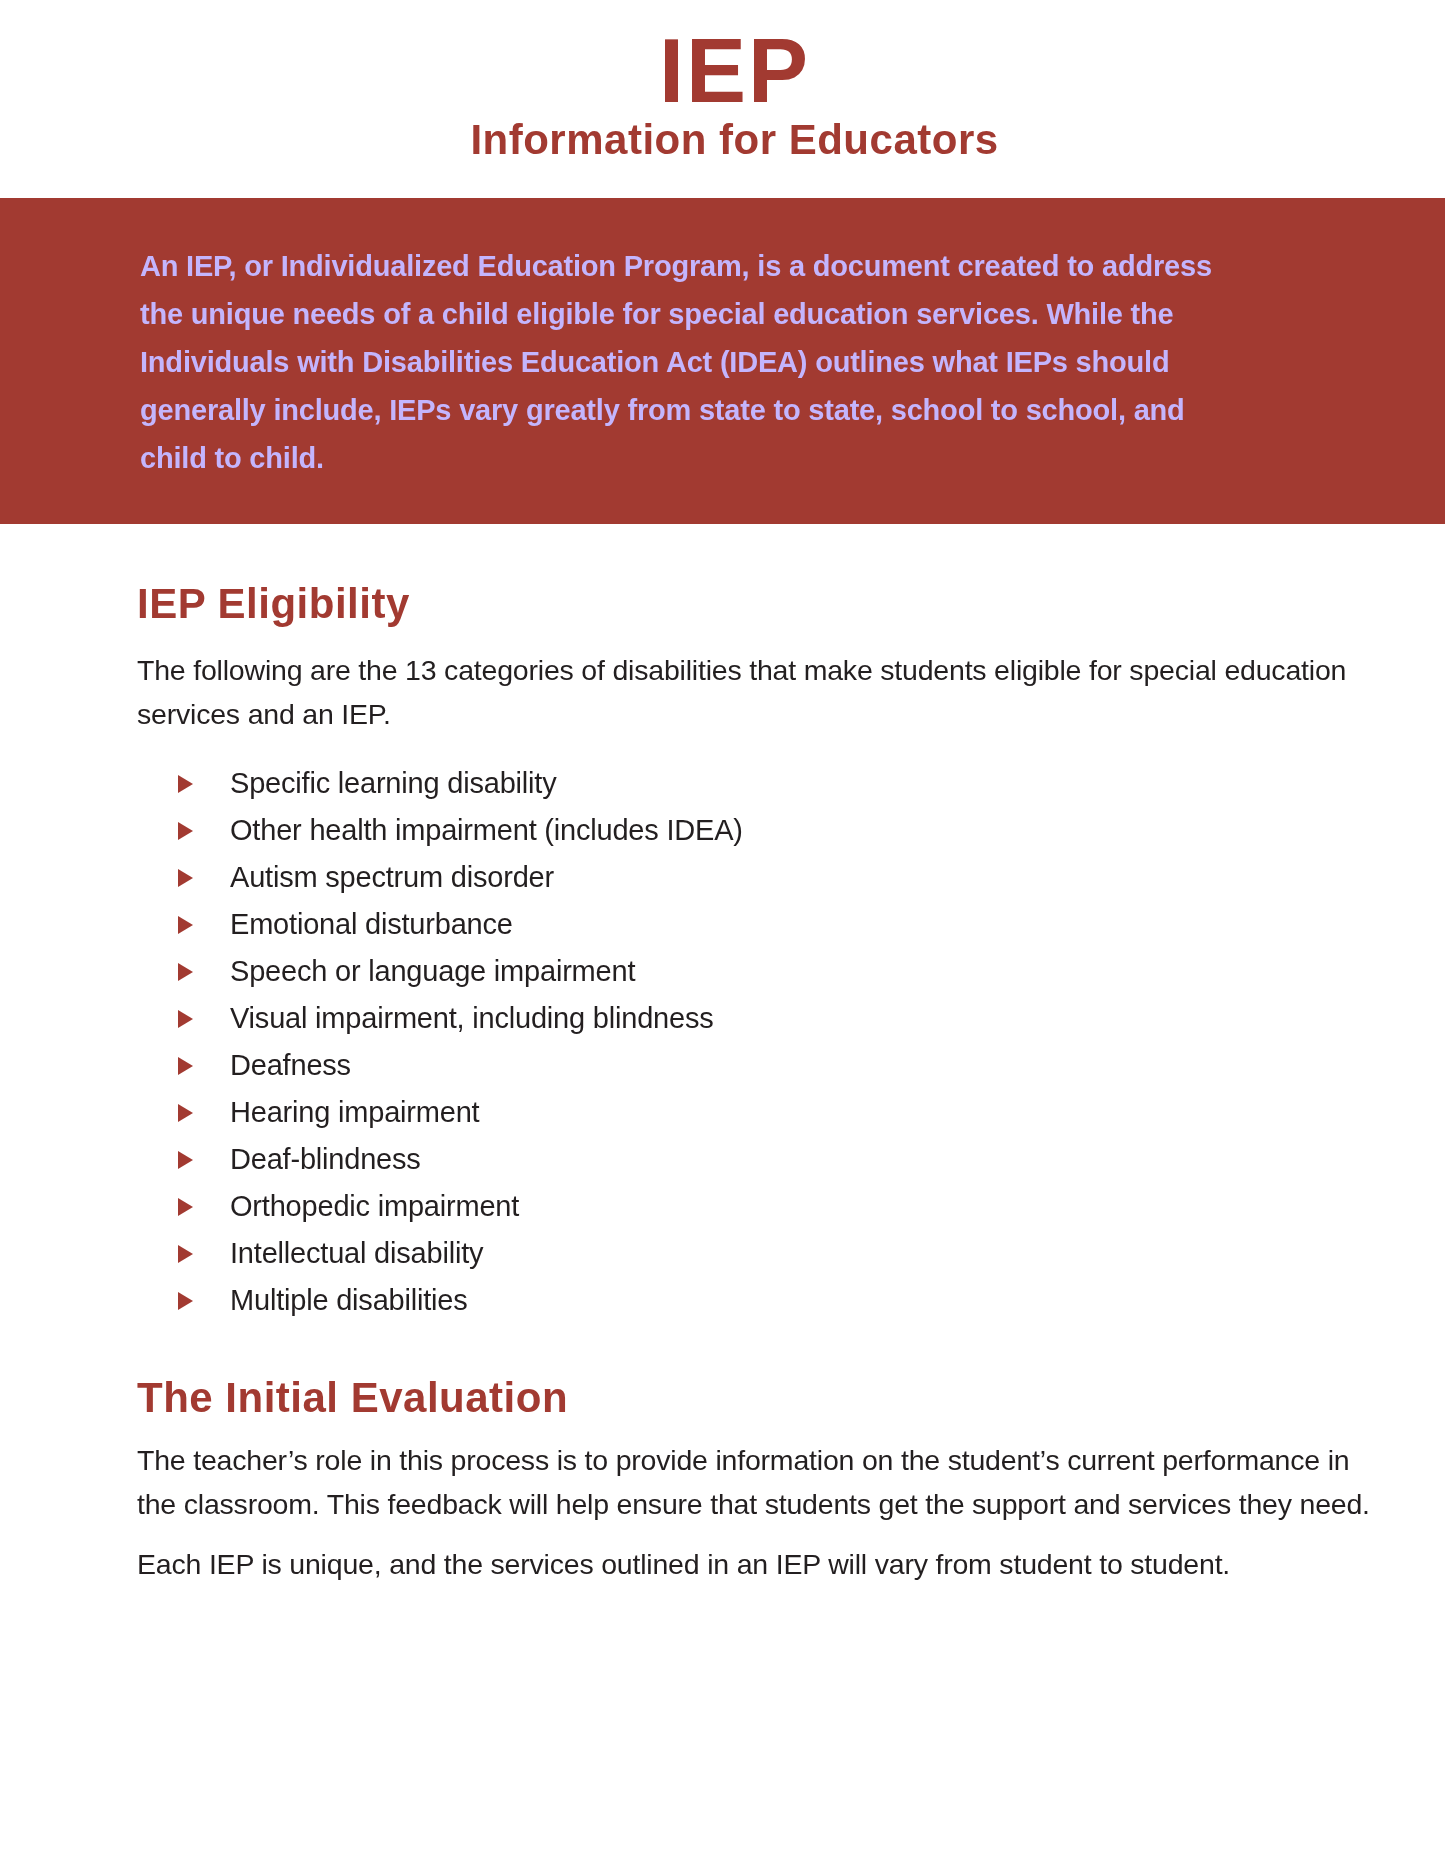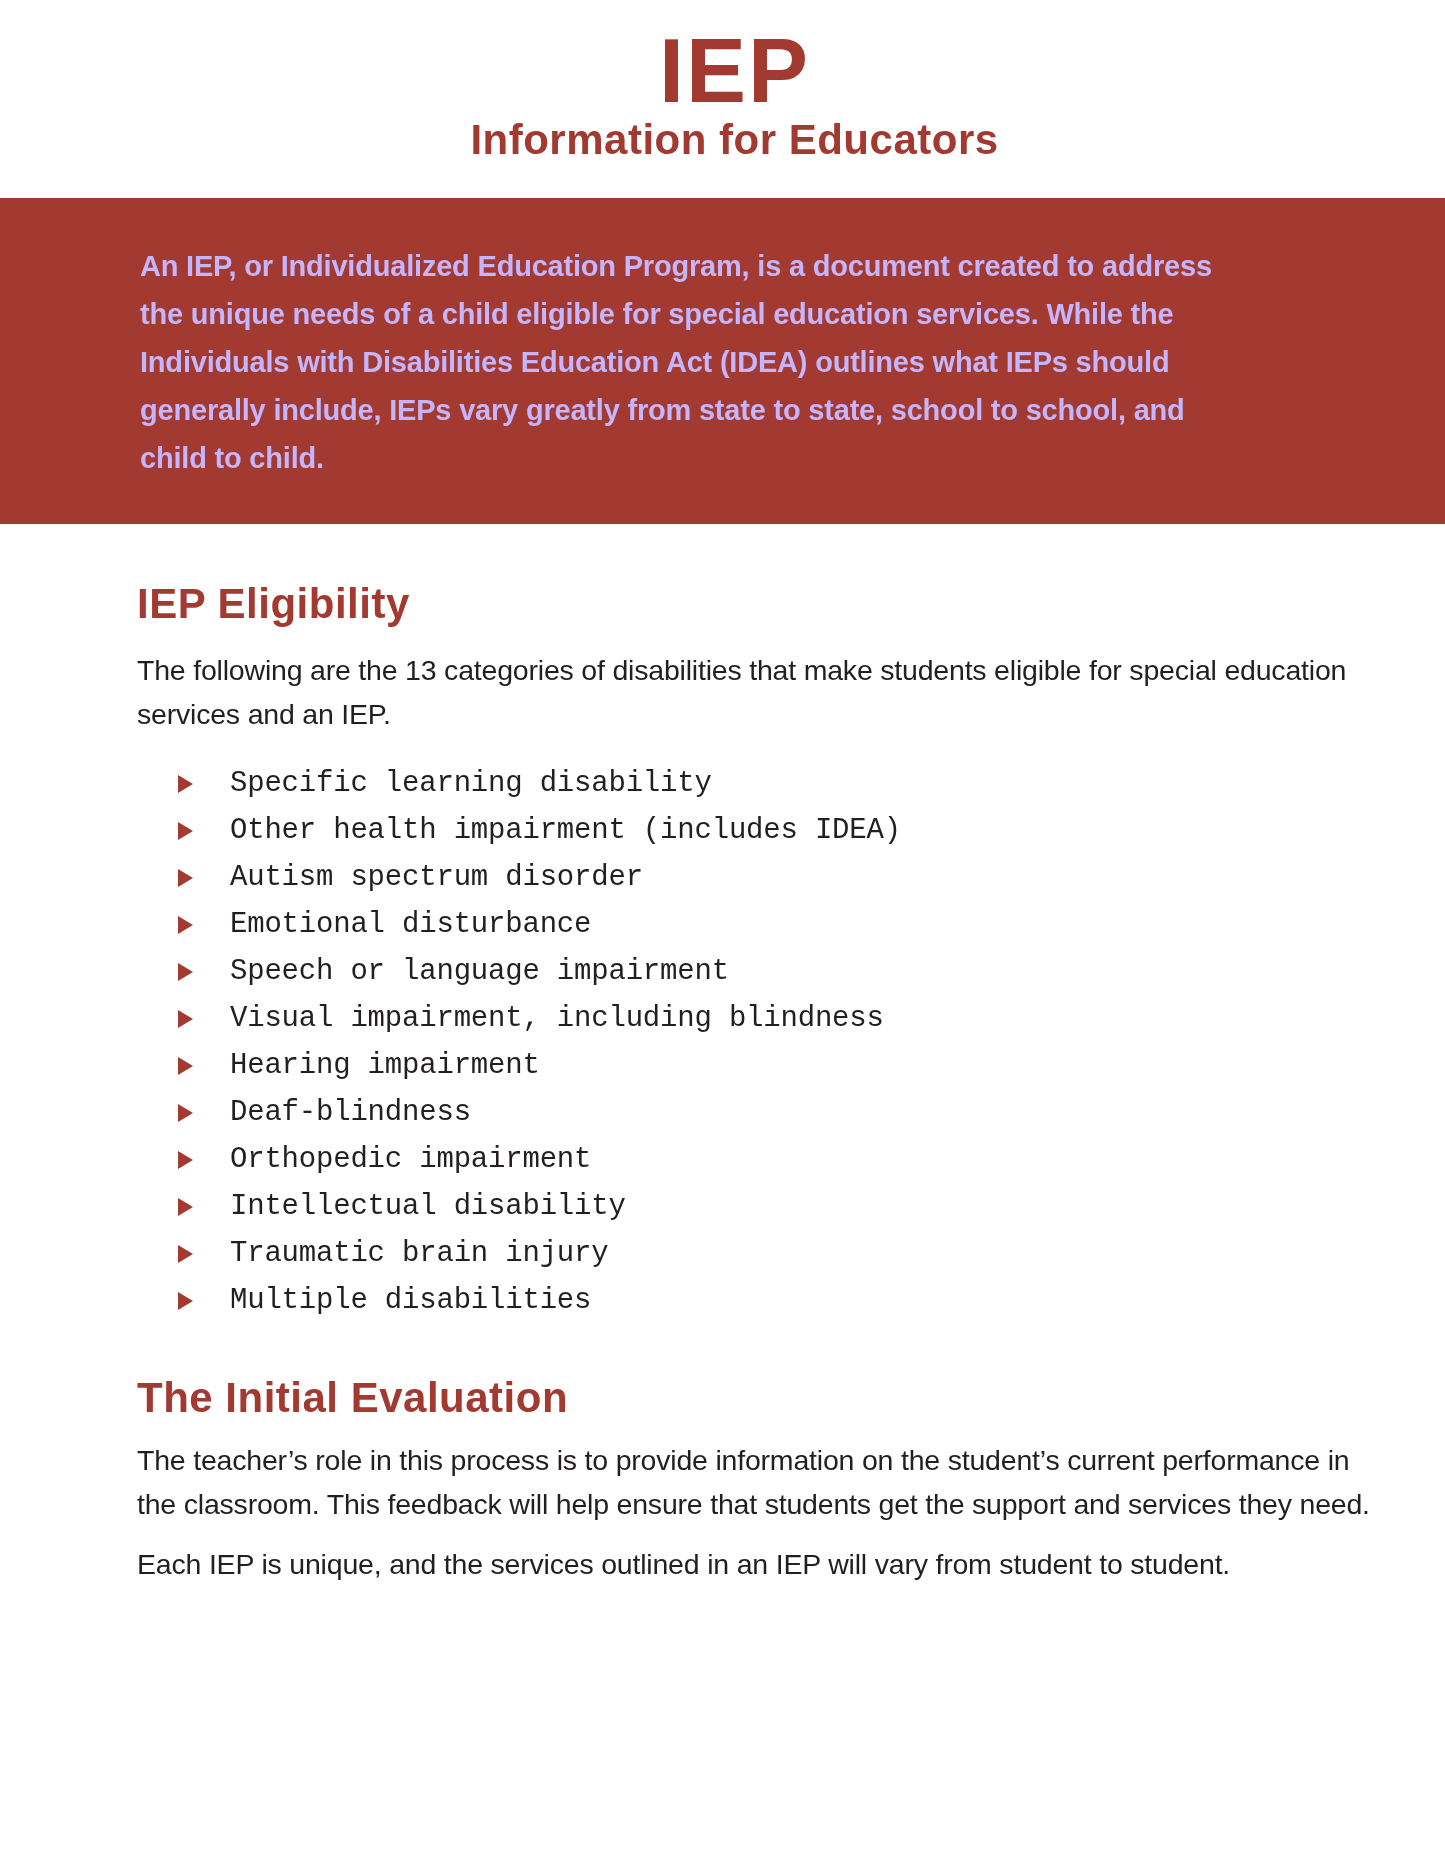--- a/index.html
+++ b/index.html
@@ -73,21 +73,20 @@
     line-height: 44px;
     letter-spacing: -0.2px;
     max-width: 1272px;
   }
 
   
   .bullet-list {
     list-style: none;
     margin: 24px 0 0 0;
     padding: 0 0 0 41px;
-    font-family: Liberation Mono, monospace;
   }
   .bullet-list li {
     display: flex;
     align-items: center;
     height: 47px;
     font-size: 29px;
     letter-spacing: -0.2px;
   }
   .tri {
     flex: 0 0 auto;
@@ -142,40 +141,40 @@
         <li>
           <span class="tri"></span>
           <span>Speech or language impairment</span>
         </li>
         <li>
           <span class="tri"></span>
           <span>Visual impairment, including blindness</span>
         </li>
         <li>
           <span class="tri"></span>
+          <span>Deafness</span>
+        </li>
+        <li>
+          <span class="tri"></span>
           <span>Hearing impairment</span>
         </li>
         <li>
           <span class="tri"></span>
           <span>Deaf-blindness</span>
         </li>
         <li>
           <span class="tri"></span>
           <span>Orthopedic impairment</span>
         </li>
         <li>
           <span class="tri"></span>
           <span>Intellectual disability</span>
         </li>
         <li>
           <span class="tri"></span>
-          <span>Traumatic brain injury</span>
-        </li>
-        <li>
-          <span class="tri"></span>
           <span>Multiple disabilities</span>
         </li>
       </ul>
 
     <h2 class="section-heading evaluation">The Initial Evaluation</h2>
 
     <p class="body-text">The teacher’s role in this process is to provide information on the student’s current performance in the classroom. This feedback will help ensure that students get the support and services they need.</p>
     <p class="body-text">Each IEP is unique, and the services outlined in an  IEP will vary from student to student.</p>
 
   </main>

